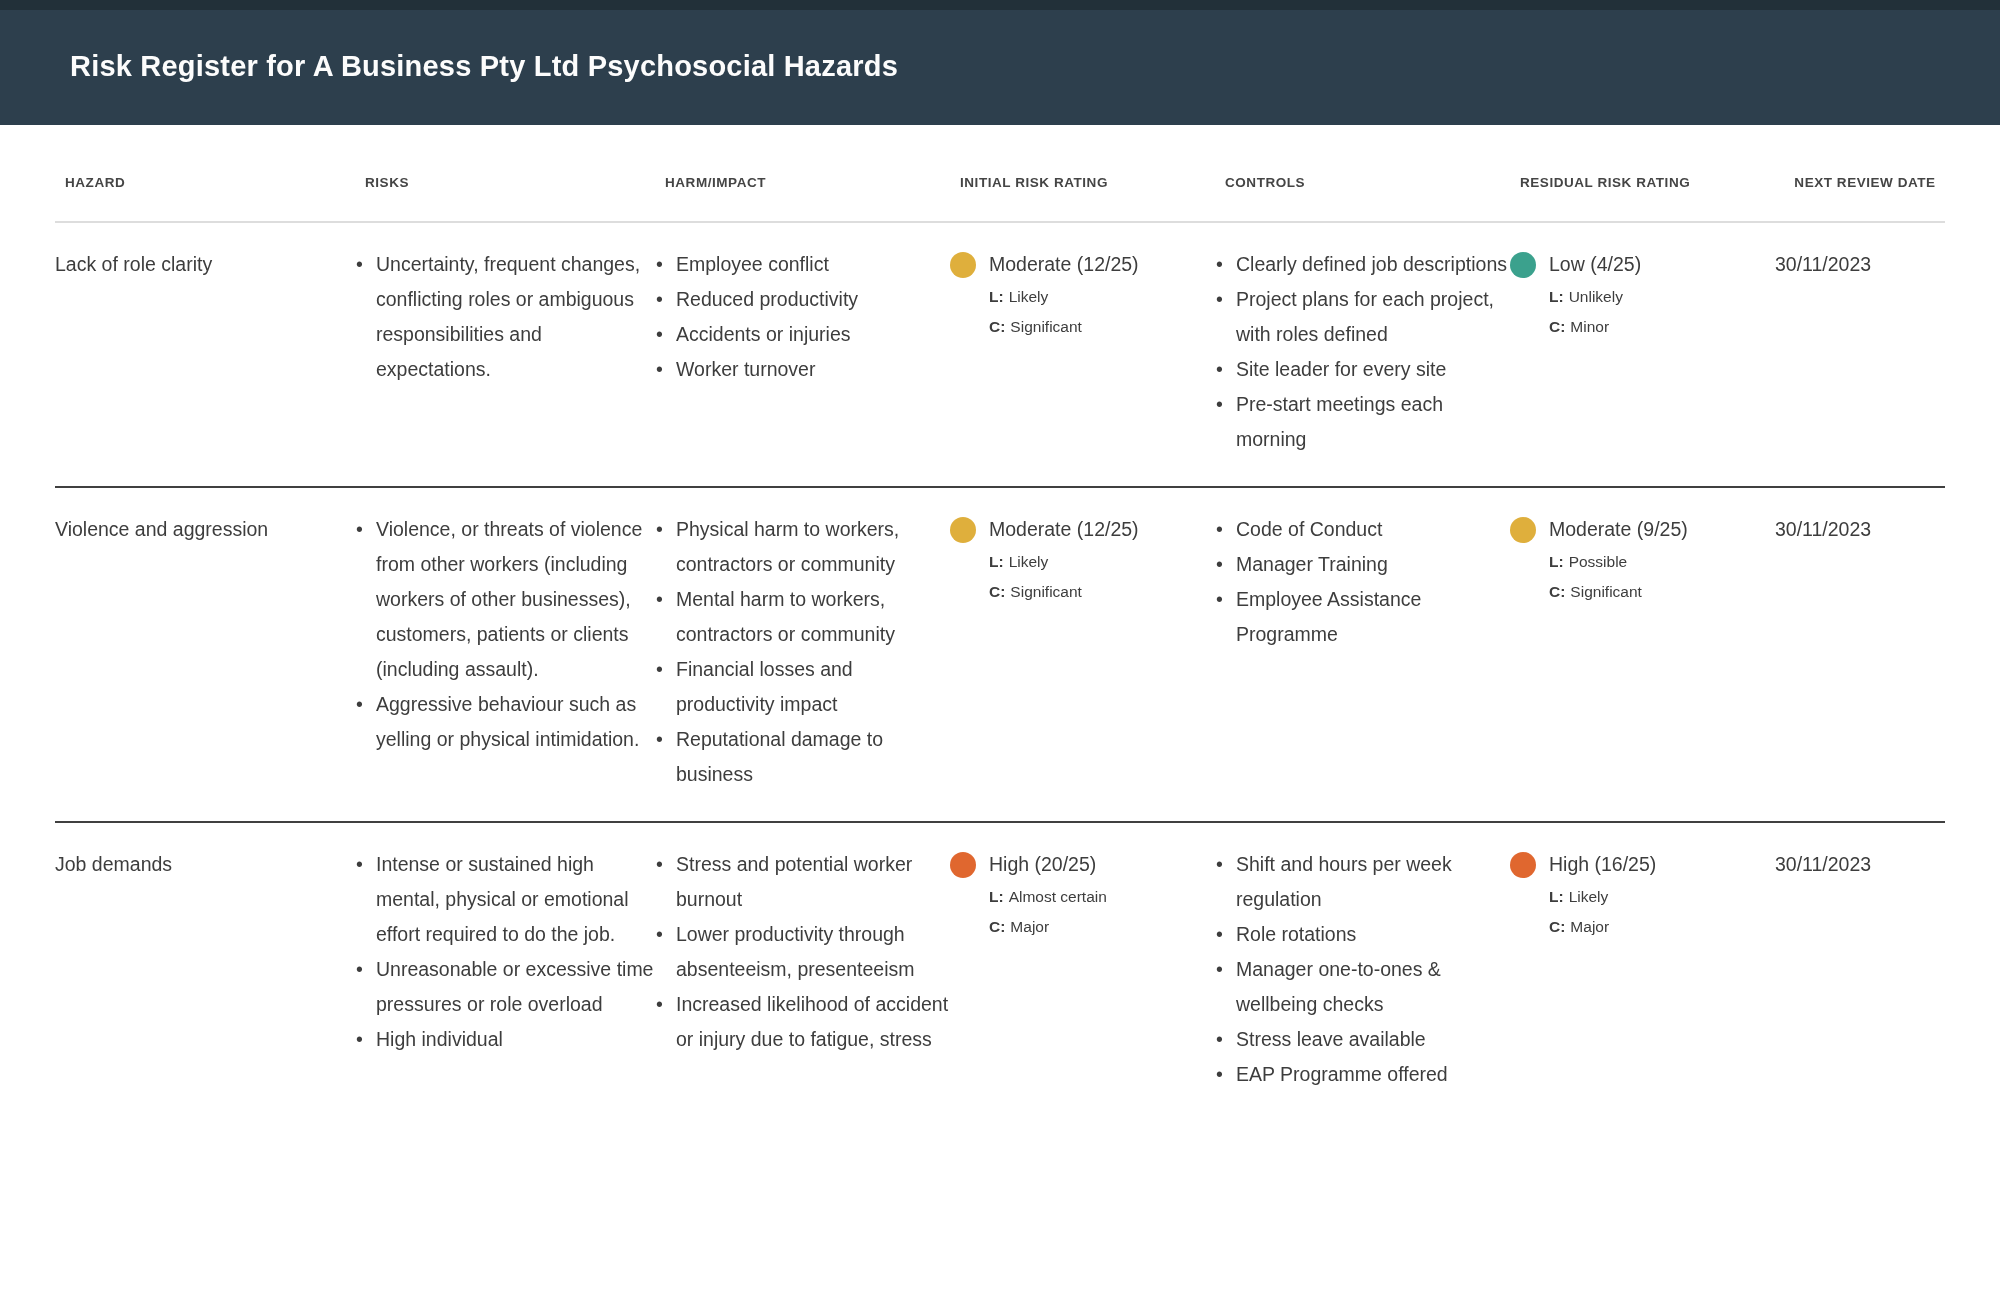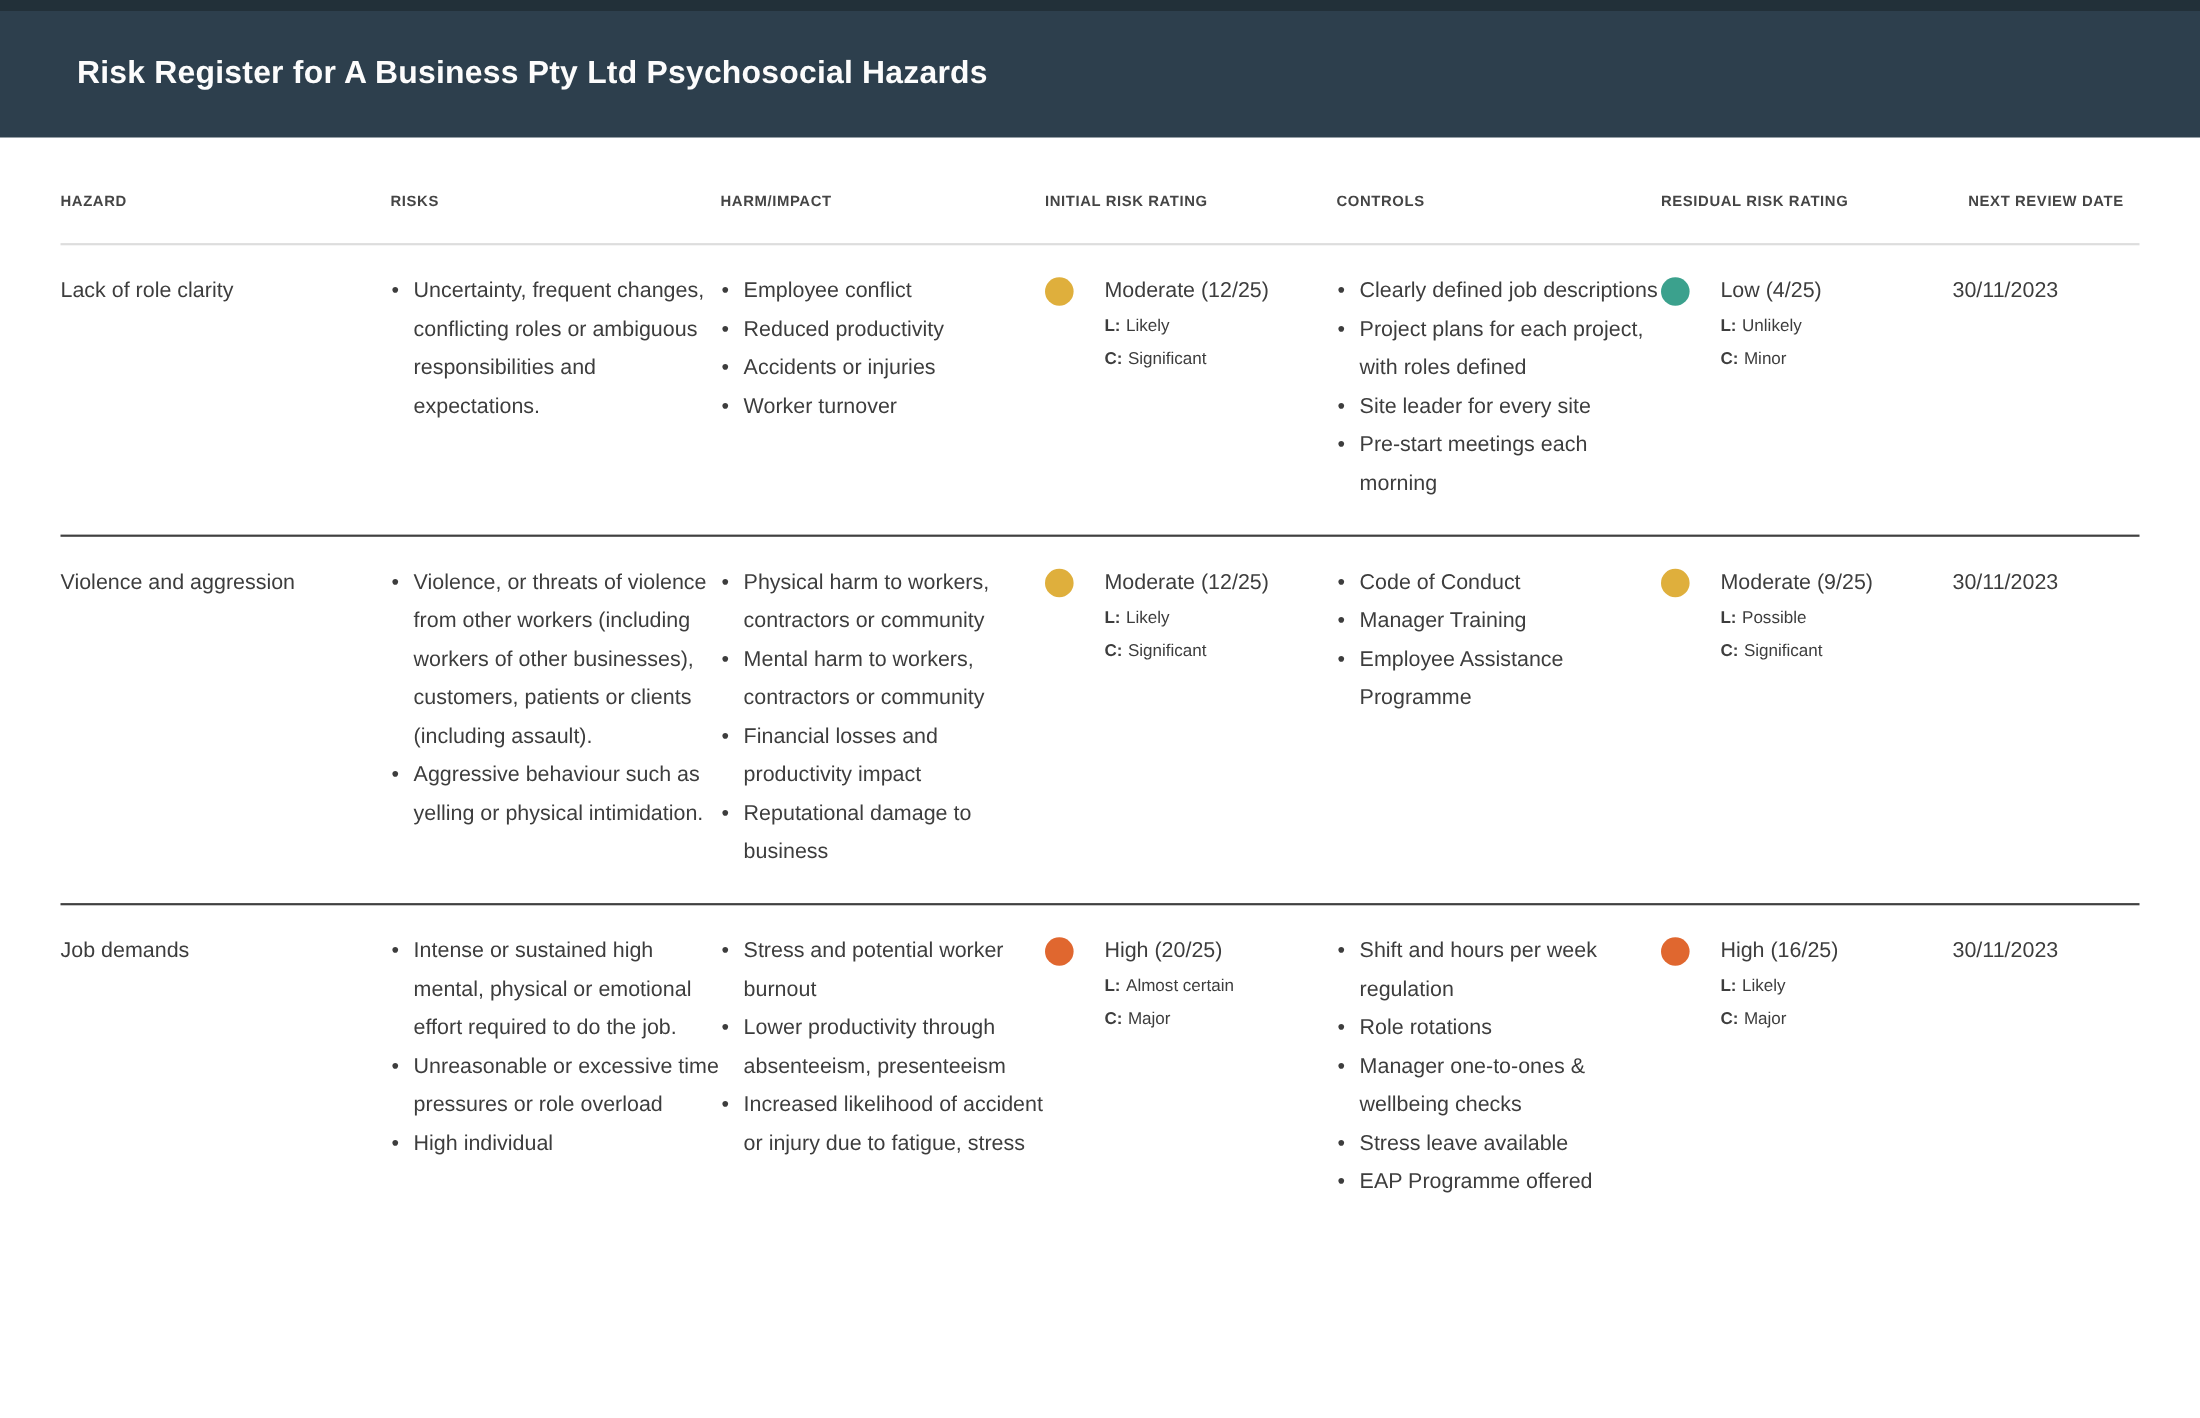--- a/index.html
+++ b/index.html
@@ -36,20 +36,21 @@
   .thead {
     padding: 50px 0 31px 0;
     border-bottom: 2px solid #dddddd;
   }
   .th {
     font-size: 13.5px;
     font-weight: 700;
     letter-spacing: 0.55px;
     color: #454545;
     padding-right: 20px;
+    margin-left: 10px;
   }
   .th.right { text-align: center; padding-right: 0; }
 
   .trow {
     padding: 24px 0 29px 0;
     border-bottom: 2px solid #404040;
   }
   .trow:last-child { border-bottom: none; }
 
   .cell {
@@ -62,21 +63,21 @@
   ul.bullets { margin: 0; padding: 0; list-style: none; }
   ul.bullets li { position: relative; padding-left: 21px; }
   ul.bullets li::before {
     content: "\2022";
     position: absolute;
     left: 1px; top: 0;
     color: #3d3d3d;
   }
 
   
-  .rating { display: flex; gap: 28px; align-items: flex-start; }
+  .rating { display: flex; gap: 13px; align-items: flex-start; }
   .dot {
     width: 26px; height: 26px;
     border-radius: 50%;
     flex: 0 0 26px;
     margin-top: 5px;
     background: #cccccc;
   }
   .rating-label { font-size: 19.5px; line-height: 35px; }
   .lc { font-size: 15.5px; line-height: 30px; color: #3d3d3d; }
   .lc b { font-weight: 700; }

